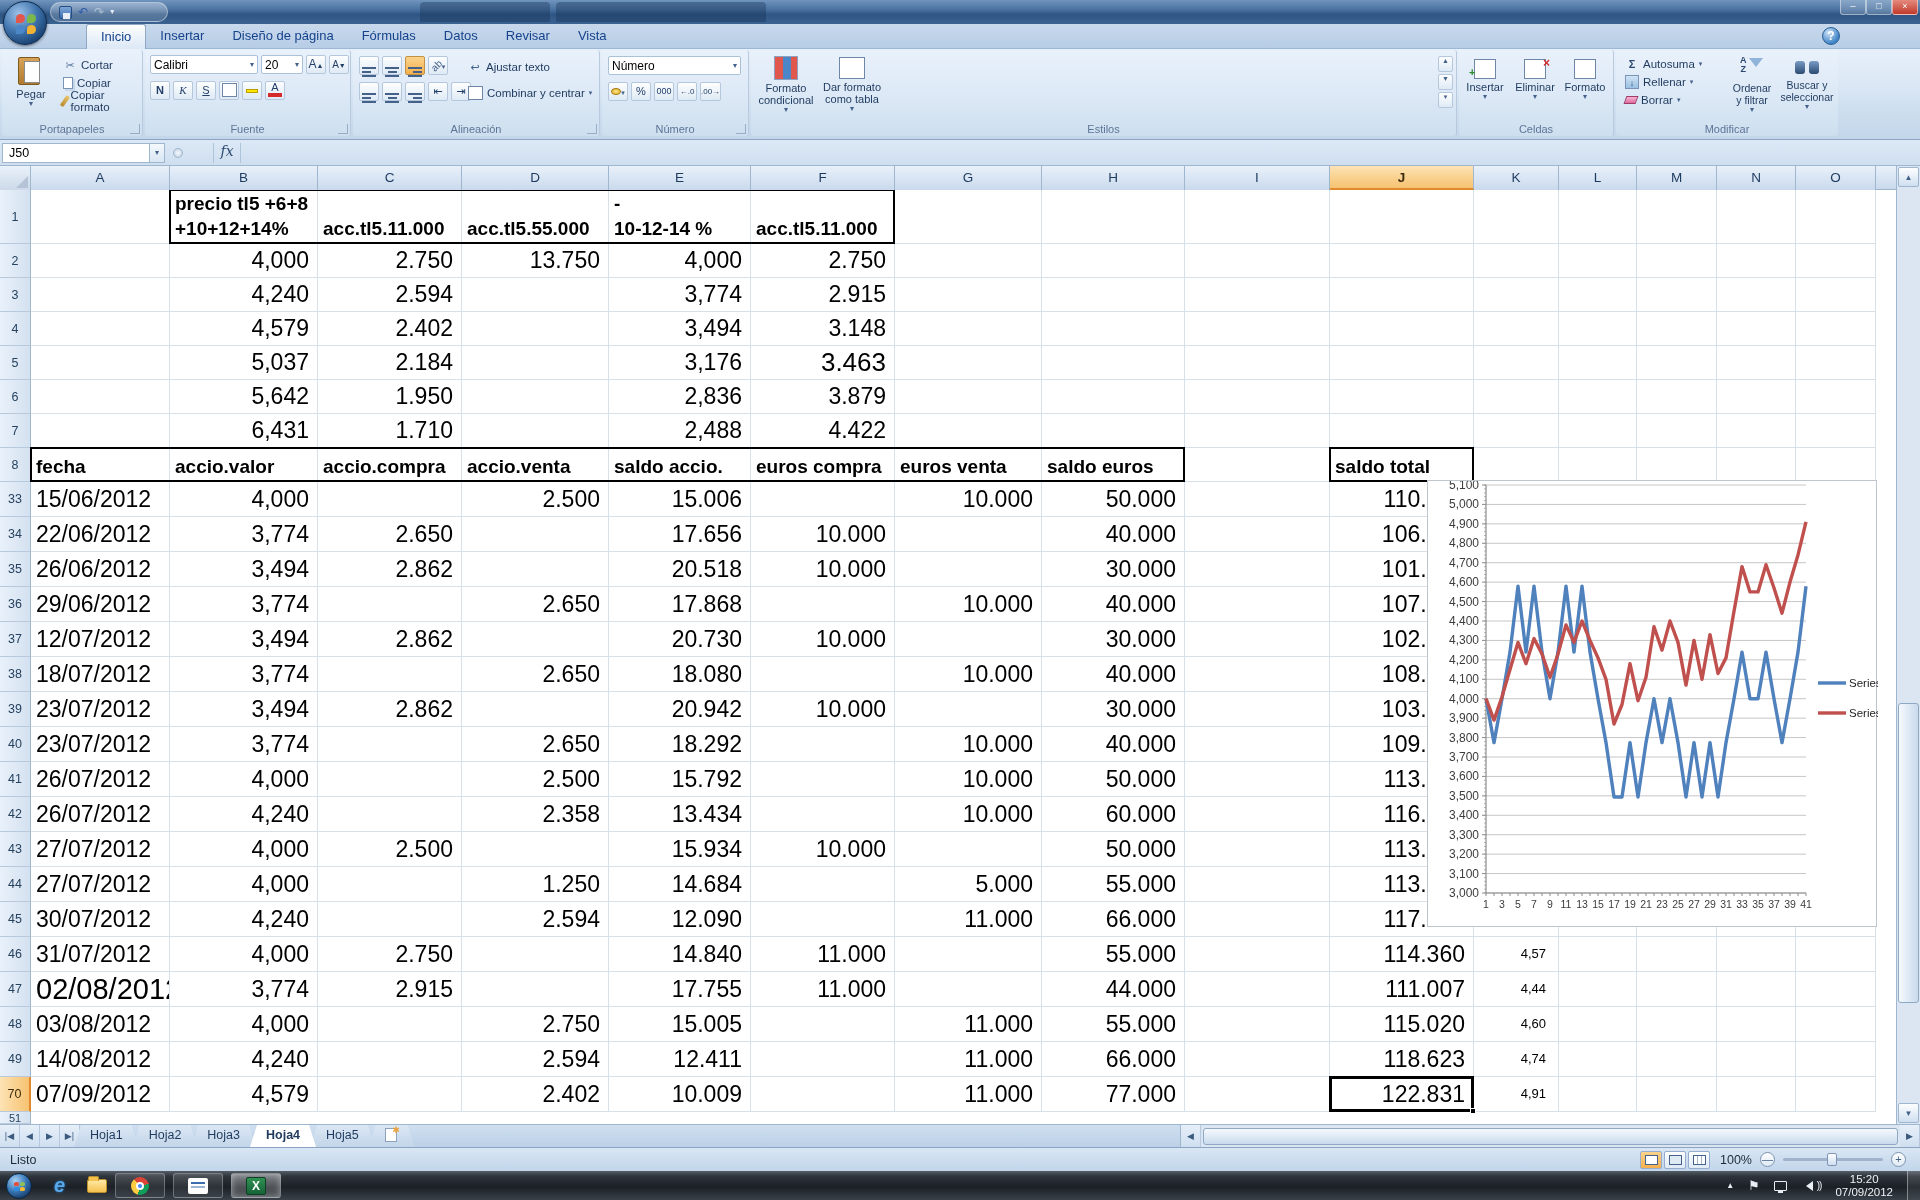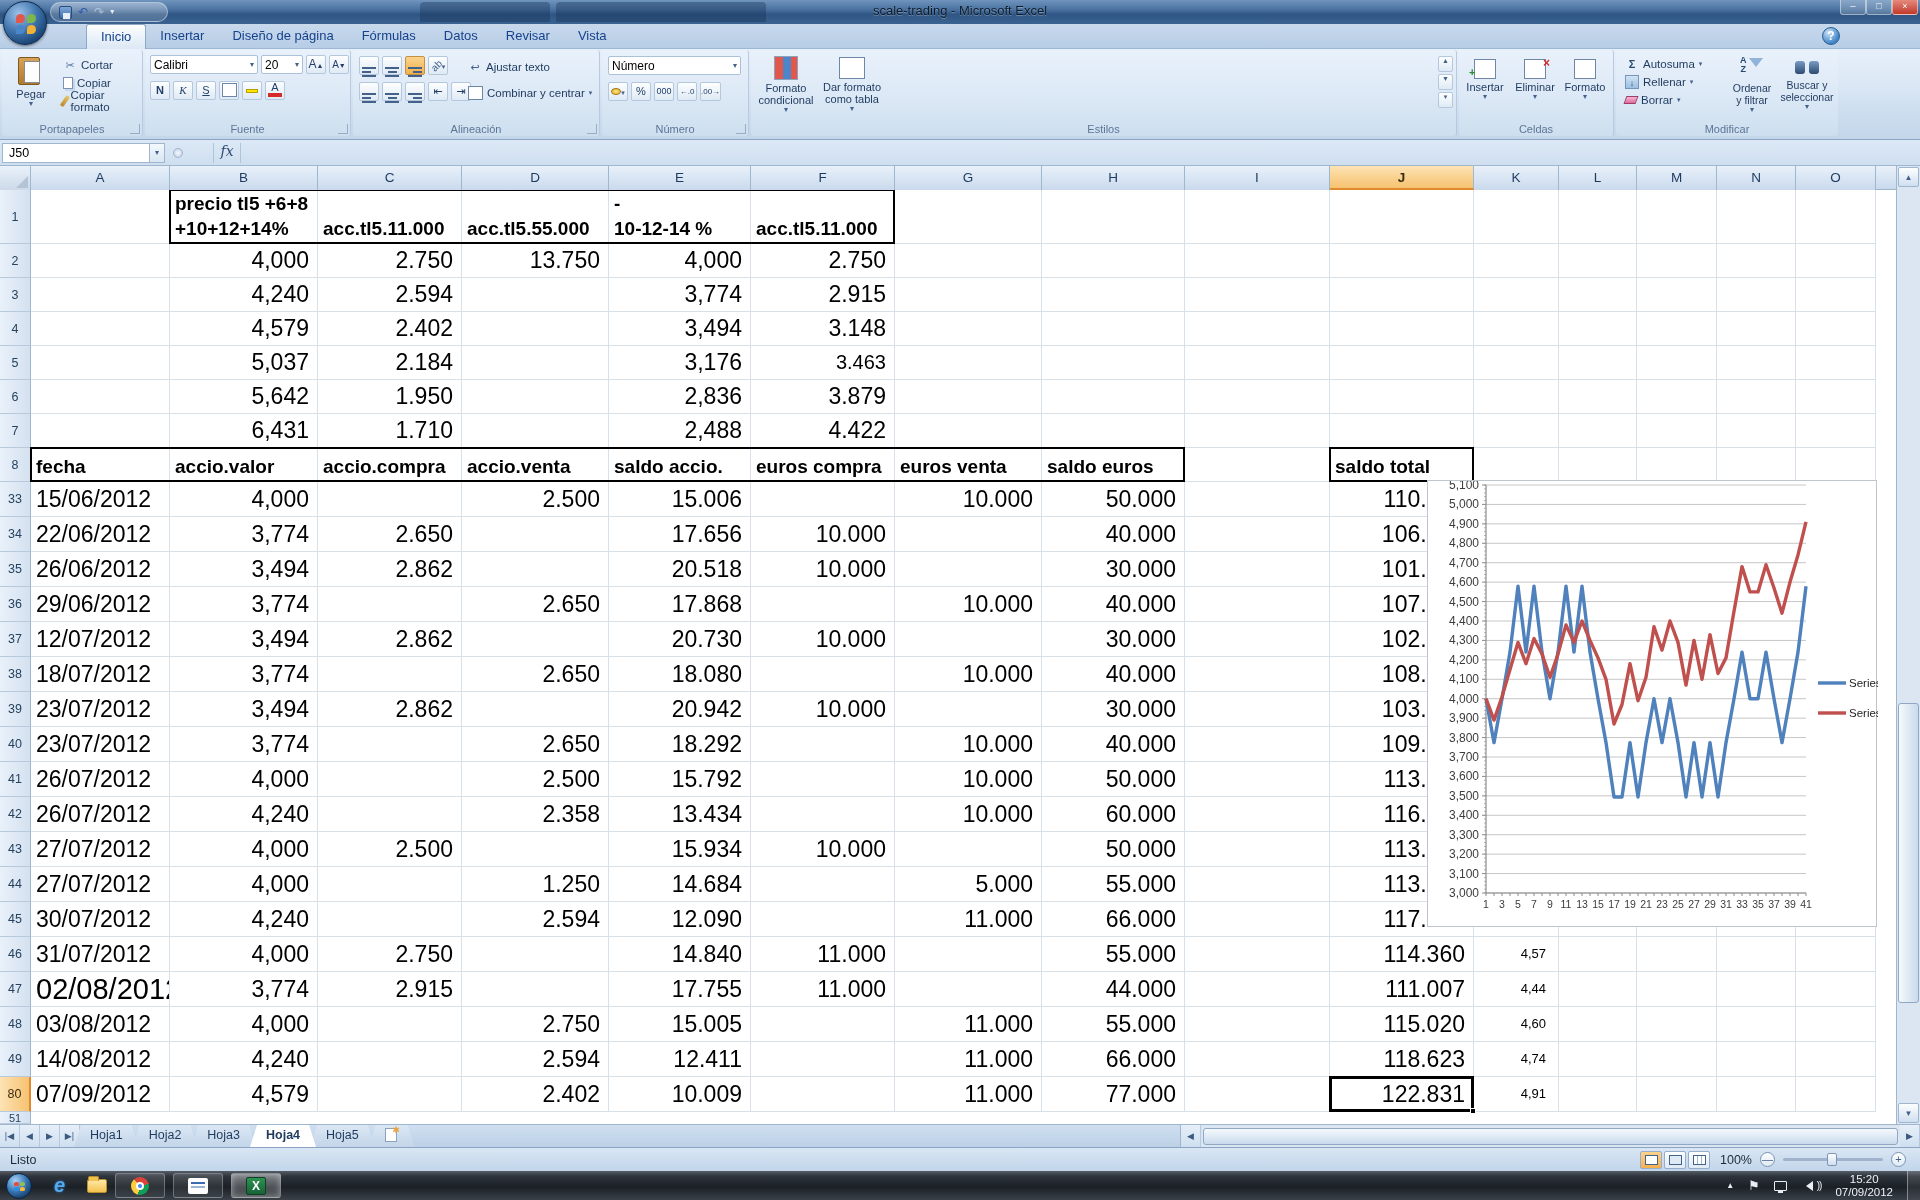--- a/index.html
+++ b/index.html
@@ -162,21 +162,20 @@
   text { font-family:"Liberation Sans", sans-serif; }
 </style>
 </head>
 <body>
 
 <div id="stage">
 
   <div id="titlebar" class="abs">
     <div class="ghost" style="left:420px;width:130px"></div>
     <div class="ghost" style="left:556px;width:210px"></div>
-    <div id="title-text">scale-trading - Microsoft Excel</div>
     <div id="qat">
       <span id="save-icon"></span>
       <span class="qicon" style="color:#2f5aa8">↶</span>
       <span class="qicon" style="opacity:.5">↷</span>
       <span class="qicon" style="font-size:8px">▾</span>
     </div>
     <div class="winbtn" style="left:1840px;width:26px">–</div>
     <div class="winbtn" style="left:1866px;width:26px">□</div>
     <div class="winbtn" style="left:1892px;width:26px;background:linear-gradient(#e58a7d,#c0392b);">×</div>
   </div>
@@ -493,21 +492,21 @@
       <div class="cell" style="left: 1559px; top: 122px; width: 78px; height: 34px; font-weight: 400; font-size: 23px; line-height: 30px; text-align: right; padding: 0px 8px 2px 2px;"></div>
       <div class="cell" style="left: 1637px; top: 122px; width: 80px; height: 34px; font-weight: 400; font-size: 23px; line-height: 30px; text-align: right; padding: 0px 8px 2px 2px;"></div>
       <div class="cell" style="left: 1717px; top: 122px; width: 79px; height: 34px; font-weight: 400; font-size: 23px; line-height: 30px; text-align: right; padding: 0px 8px 2px 2px;"></div>
       <div class="cell" style="left: 1796px; top: 122px; width: 80px; height: 34px; font-weight: 400; font-size: 23px; line-height: 30px; text-align: right; padding: 0px 8px 2px 2px;"></div>
       <div class="rh" style="top: 156px; height: 34px;">5</div>
       <div class="cell" style="left: 31px; top: 156px; width: 139px; height: 34px; font-weight: 400; font-size: 23px; line-height: 30px; text-align: left; padding: 0px 2px 2px 5px;"></div>
       <div class="cell" style="left: 170px; top: 156px; width: 148px; height: 34px; font-weight: 400; font-size: 23px; line-height: 30px; text-align: right; padding: 0px 8px 2px 2px;">5,037</div>
       <div class="cell" style="left: 318px; top: 156px; width: 144px; height: 34px; font-weight: 400; font-size: 23px; line-height: 30px; text-align: right; padding: 0px 8px 2px 2px;">2.184</div>
       <div class="cell" style="left: 462px; top: 156px; width: 147px; height: 34px; font-weight: 400; font-size: 23px; line-height: 30px; text-align: right; padding: 0px 8px 2px 2px;"></div>
       <div class="cell" style="left: 609px; top: 156px; width: 142px; height: 34px; font-weight: 400; font-size: 23px; line-height: 30px; text-align: right; padding: 0px 8px 2px 2px;">3,176</div>
-      <div class="cell" style="left: 751px; top: 156px; width: 144px; height: 34px; font-weight: 400; font-size: 20px; line-height: 30px; text-align: right; padding: 0px 8px 2px 2px;">3.463</div>
+      <div class="cell" style="left: 751px; top: 156px; width: 144px; height: 34px; font-weight: 400; font-size: 26px; line-height: 30px; text-align: right; padding: 0px 8px 2px 2px;">3.463</div>
       <div class="cell" style="left: 895px; top: 156px; width: 147px; height: 34px; font-weight: 400; font-size: 23px; line-height: 30px; text-align: right; padding: 0px 8px 2px 2px;"></div>
       <div class="cell" style="left: 1042px; top: 156px; width: 143px; height: 34px; font-weight: 400; font-size: 23px; line-height: 30px; text-align: right; padding: 0px 8px 2px 2px;"></div>
       <div class="cell" style="left: 1185px; top: 156px; width: 145px; height: 34px; font-weight: 400; font-size: 23px; line-height: 30px; text-align: right; padding: 0px 8px 2px 2px;"></div>
       <div class="cell" style="left: 1330px; top: 156px; width: 144px; height: 34px; font-weight: 400; font-size: 23px; line-height: 30px; text-align: right; padding: 0px 8px 2px 2px;"></div>
       <div class="cell" style="left: 1474px; top: 156px; width: 85px; height: 34px; font-weight: 400; font-size: 13px; line-height: 18px; text-align: right; padding: 0px 12px 8px 2px;"></div>
       <div class="cell" style="left: 1559px; top: 156px; width: 78px; height: 34px; font-weight: 400; font-size: 23px; line-height: 30px; text-align: right; padding: 0px 8px 2px 2px;"></div>
       <div class="cell" style="left: 1637px; top: 156px; width: 80px; height: 34px; font-weight: 400; font-size: 23px; line-height: 30px; text-align: right; padding: 0px 8px 2px 2px;"></div>
       <div class="cell" style="left: 1717px; top: 156px; width: 79px; height: 34px; font-weight: 400; font-size: 23px; line-height: 30px; text-align: right; padding: 0px 8px 2px 2px;"></div>
       <div class="cell" style="left: 1796px; top: 156px; width: 80px; height: 34px; font-weight: 400; font-size: 23px; line-height: 30px; text-align: right; padding: 0px 8px 2px 2px;"></div>
       <div class="rh" style="top: 190px; height: 34px;">6</div>
@@ -823,21 +822,21 @@
       <div class="cell" style="left: 751px; top: 852px; width: 144px; height: 35px; font-weight: 400; font-size: 23px; line-height: 30px; text-align: right; padding: 0px 8px 2px 2px;"></div>
       <div class="cell" style="left: 895px; top: 852px; width: 147px; height: 35px; font-weight: 400; font-size: 23px; line-height: 30px; text-align: right; padding: 0px 8px 2px 2px;">11.000</div>
       <div class="cell" style="left: 1042px; top: 852px; width: 143px; height: 35px; font-weight: 400; font-size: 23px; line-height: 30px; text-align: right; padding: 0px 8px 2px 2px;">66.000</div>
       <div class="cell" style="left: 1185px; top: 852px; width: 145px; height: 35px; font-weight: 400; font-size: 23px; line-height: 30px; text-align: right; padding: 0px 8px 2px 2px;"></div>
       <div class="cell" style="left: 1330px; top: 852px; width: 144px; height: 35px; font-weight: 400; font-size: 23px; line-height: 30px; text-align: right; padding: 0px 8px 2px 2px;">118.623</div>
       <div class="cell" style="left: 1474px; top: 852px; width: 85px; height: 35px; font-weight: 400; font-size: 13px; line-height: 18px; text-align: right; padding: 0px 12px 8px 2px;">4,74</div>
       <div class="cell" style="left: 1559px; top: 852px; width: 78px; height: 35px; font-weight: 400; font-size: 23px; line-height: 30px; text-align: right; padding: 0px 8px 2px 2px;"></div>
       <div class="cell" style="left: 1637px; top: 852px; width: 80px; height: 35px; font-weight: 400; font-size: 23px; line-height: 30px; text-align: right; padding: 0px 8px 2px 2px;"></div>
       <div class="cell" style="left: 1717px; top: 852px; width: 79px; height: 35px; font-weight: 400; font-size: 23px; line-height: 30px; text-align: right; padding: 0px 8px 2px 2px;"></div>
       <div class="cell" style="left: 1796px; top: 852px; width: 80px; height: 35px; font-weight: 400; font-size: 23px; line-height: 30px; text-align: right; padding: 0px 8px 2px 2px;"></div>
-      <div class="rh sel" style="top: 887px; height: 35px;">80</div>
+      <div class="rh sel" style="top: 887px; height: 35px;">70</div>
       <div class="cell" style="left: 31px; top: 887px; width: 139px; height: 35px; font-weight: 400; font-size: 23px; line-height: 30px; text-align: left; padding: 0px 2px 2px 5px;">07/09/2012</div>
       <div class="cell" style="left: 170px; top: 887px; width: 148px; height: 35px; font-weight: 400; font-size: 23px; line-height: 30px; text-align: right; padding: 0px 8px 2px 2px;">4,579</div>
       <div class="cell" style="left: 318px; top: 887px; width: 144px; height: 35px; font-weight: 400; font-size: 23px; line-height: 30px; text-align: right; padding: 0px 8px 2px 2px;"></div>
       <div class="cell" style="left: 462px; top: 887px; width: 147px; height: 35px; font-weight: 400; font-size: 23px; line-height: 30px; text-align: right; padding: 0px 8px 2px 2px;">2.402</div>
       <div class="cell" style="left: 609px; top: 887px; width: 142px; height: 35px; font-weight: 400; font-size: 23px; line-height: 30px; text-align: right; padding: 0px 8px 2px 2px;">10.009</div>
       <div class="cell" style="left: 751px; top: 887px; width: 144px; height: 35px; font-weight: 400; font-size: 23px; line-height: 30px; text-align: right; padding: 0px 8px 2px 2px;"></div>
       <div class="cell" style="left: 895px; top: 887px; width: 147px; height: 35px; font-weight: 400; font-size: 23px; line-height: 30px; text-align: right; padding: 0px 8px 2px 2px;">11.000</div>
       <div class="cell" style="left: 1042px; top: 887px; width: 143px; height: 35px; font-weight: 400; font-size: 23px; line-height: 30px; text-align: right; padding: 0px 8px 2px 2px;">77.000</div>
       <div class="cell" style="left: 1185px; top: 887px; width: 145px; height: 35px; font-weight: 400; font-size: 23px; line-height: 30px; text-align: right; padding: 0px 8px 2px 2px;"></div>
       <div class="cell" style="left: 1330px; top: 887px; width: 144px; height: 35px; font-weight: 400; font-size: 23px; line-height: 30px; text-align: right; padding: 0px 8px 2px 2px;">122.831</div>

